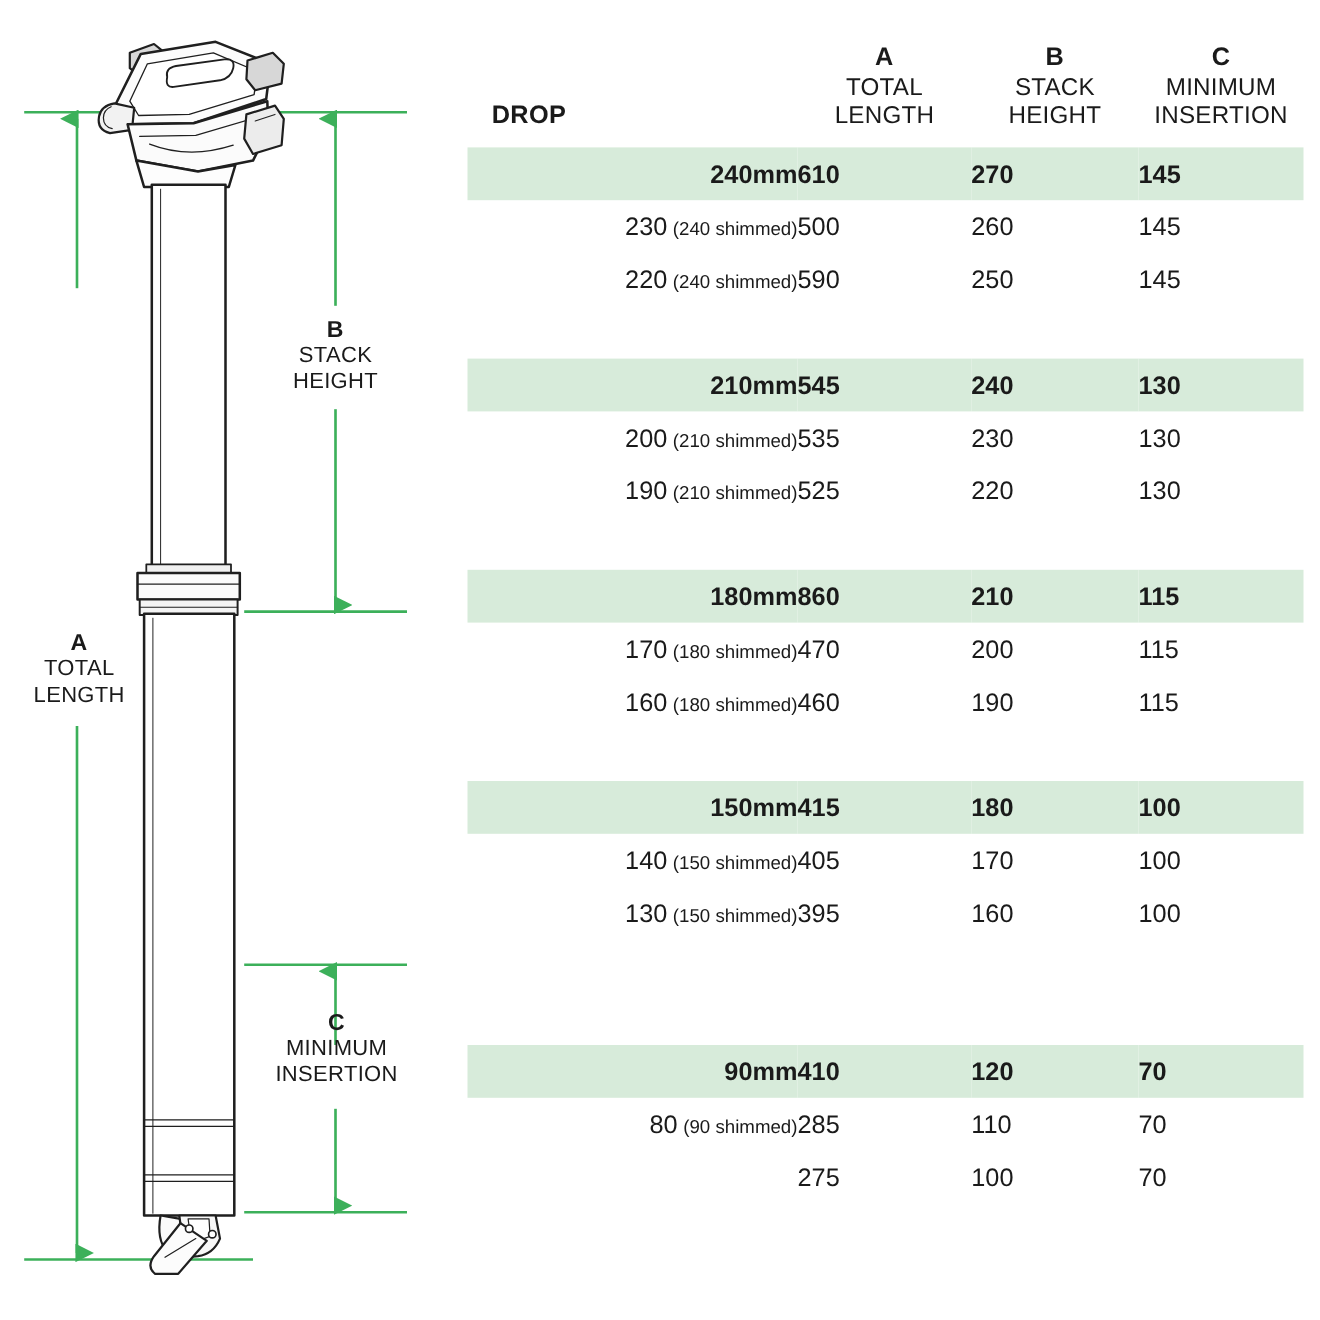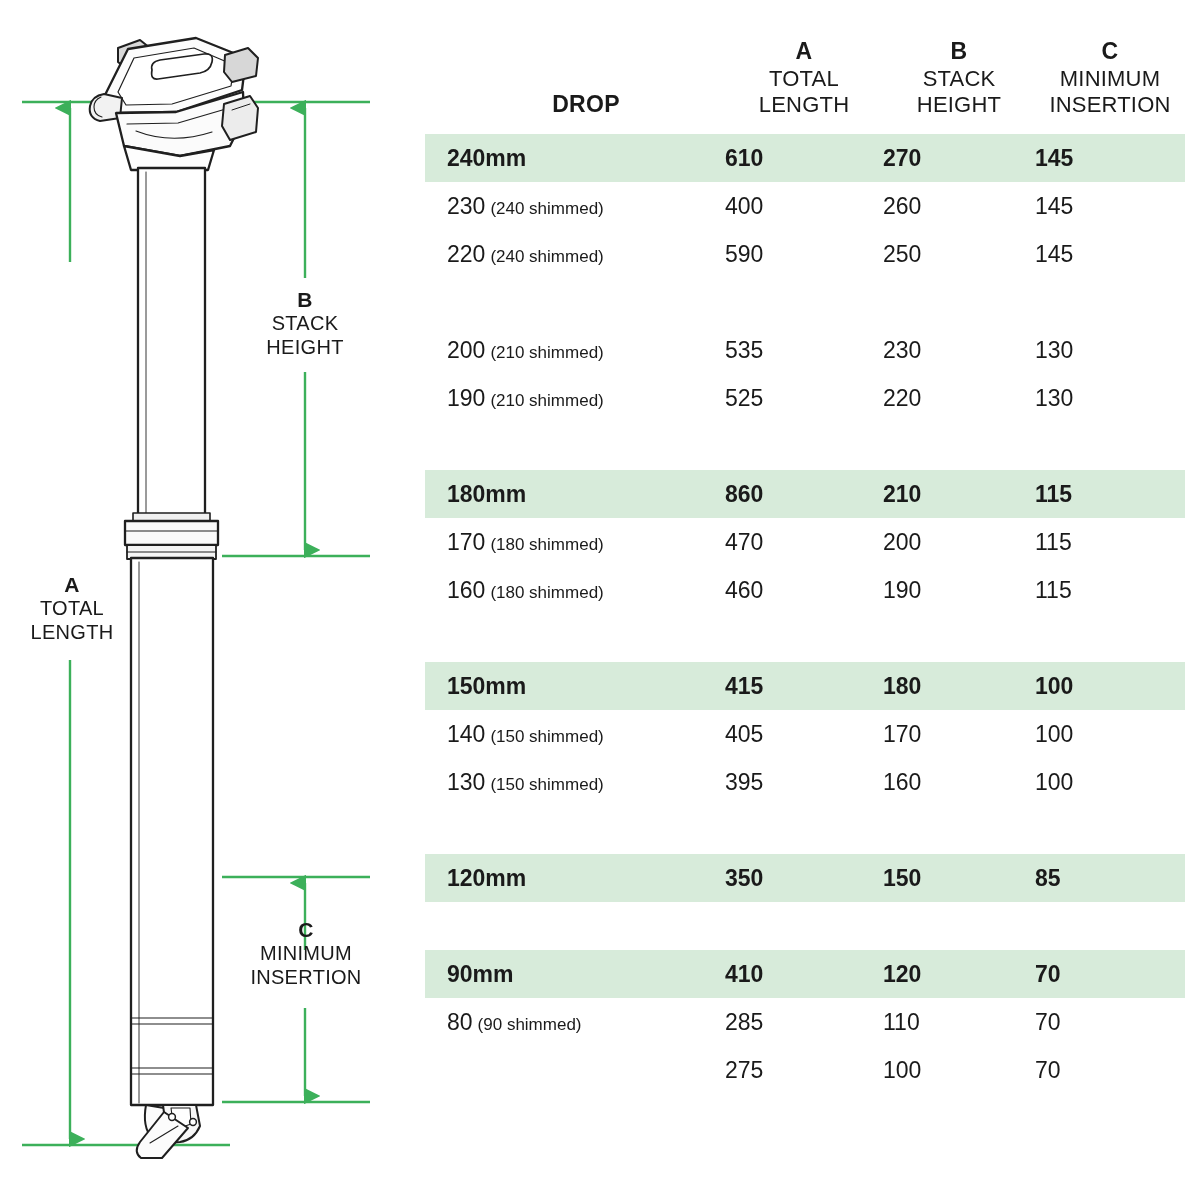--- a/index.html
+++ b/index.html
@@ -64,21 +64,21 @@
   table.spec col.c-b    { width: 152px; }
   table.spec col.c-c    { width: 150px; }
 
   table.spec thead th {
     vertical-align: bottom;
     padding: 0 0 16px 0;
     font-weight: normal;
     line-height: 1.18;
   }
   th.h-drop {
-    text-align: center;
+    text-align: left;
     padding-left: 22px !important;
     font-weight: bold !important;
     font-size: 23px;
     letter-spacing: 0.3px;
   }
   th.h-col { text-align: center; }
   th.h-col .hc-letter {
     display: block;
     font-weight: bold;
     font-size: 23px;
@@ -92,21 +92,21 @@
     white-space: nowrap;
   }
 
   table.spec tbody tr { height: 48px; }
   table.spec tbody td {
     padding: 0;
     vertical-align: middle;
   }
 
   td.d-drop {
-    text-align: left;
+    text-align: right;
     padding-left: 22px !important;
     white-space: nowrap;
   }
   td.d-num { text-align: left; }
 
   
   tr.group-head { background: #d7ebda; }
   tr.group-head td { font-weight: bold; font-size: 23px; }
   tr.group-head td.d-drop .drop-main { font-size: 23px; font-weight: bold; }
 
@@ -267,33 +267,39 @@
     </thead>
     <tbody id="spec-body">
         <tr class="group-head">
           <td class="d-drop"><span class="drop-main">240mm</span></td>
           <td class="d-num">610</td>
           <td class="d-num">270</td>
           <td class="d-num">145</td>
         </tr>
         <tr class="sub-row">
           <td class="d-drop"><span class="drop-main">230</span><span class="drop-note">(240 shimmed)</span></td>
-          <td class="d-num">400</td>
+          <td class="d-num">500</td>
           <td class="d-num">260</td>
           <td class="d-num">145</td>
         </tr>
         <tr class="sub-row">
           <td class="d-drop"><span class="drop-main">220</span><span class="drop-note">(240 shimmed)</span></td>
           <td class="d-num">590</td>
           <td class="d-num">250</td>
           <td class="d-num">145</td>
         </tr>
         <tr class="gap-row">
           <td colspan="4"></td>
         </tr>
+        <tr class="group-head">
+          <td class="d-drop"><span class="drop-main">210mm</span></td>
+          <td class="d-num">545</td>
+          <td class="d-num">240</td>
+          <td class="d-num">130</td>
+        </tr>
         <tr class="sub-row">
           <td class="d-drop"><span class="drop-main">200</span><span class="drop-note">(210 shimmed)</span></td>
           <td class="d-num">535</td>
           <td class="d-num">230</td>
           <td class="d-num">130</td>
         </tr>
         <tr class="sub-row">
           <td class="d-drop"><span class="drop-main">190</span><span class="drop-note">(210 shimmed)</span></td>
           <td class="d-num">525</td>
           <td class="d-num">220</td>
@@ -337,26 +343,20 @@
         </tr>
         <tr class="sub-row">
           <td class="d-drop"><span class="drop-main">130</span><span class="drop-note">(150 shimmed)</span></td>
           <td class="d-num">395</td>
           <td class="d-num">160</td>
           <td class="d-num">100</td>
         </tr>
         <tr class="gap-row">
           <td colspan="4"></td>
         </tr>
-        <tr class="group-head">
-          <td class="d-drop"><span class="drop-main">120mm</span></td>
-          <td class="d-num">350</td>
-          <td class="d-num">150</td>
-          <td class="d-num">85</td>
-        </tr>
         <tr class="gap-row">
           <td colspan="4"></td>
         </tr>
         <tr class="group-head">
           <td class="d-drop"><span class="drop-main">90mm</span></td>
           <td class="d-num">410</td>
           <td class="d-num">120</td>
           <td class="d-num">70</td>
         </tr>
         <tr class="sub-row">

